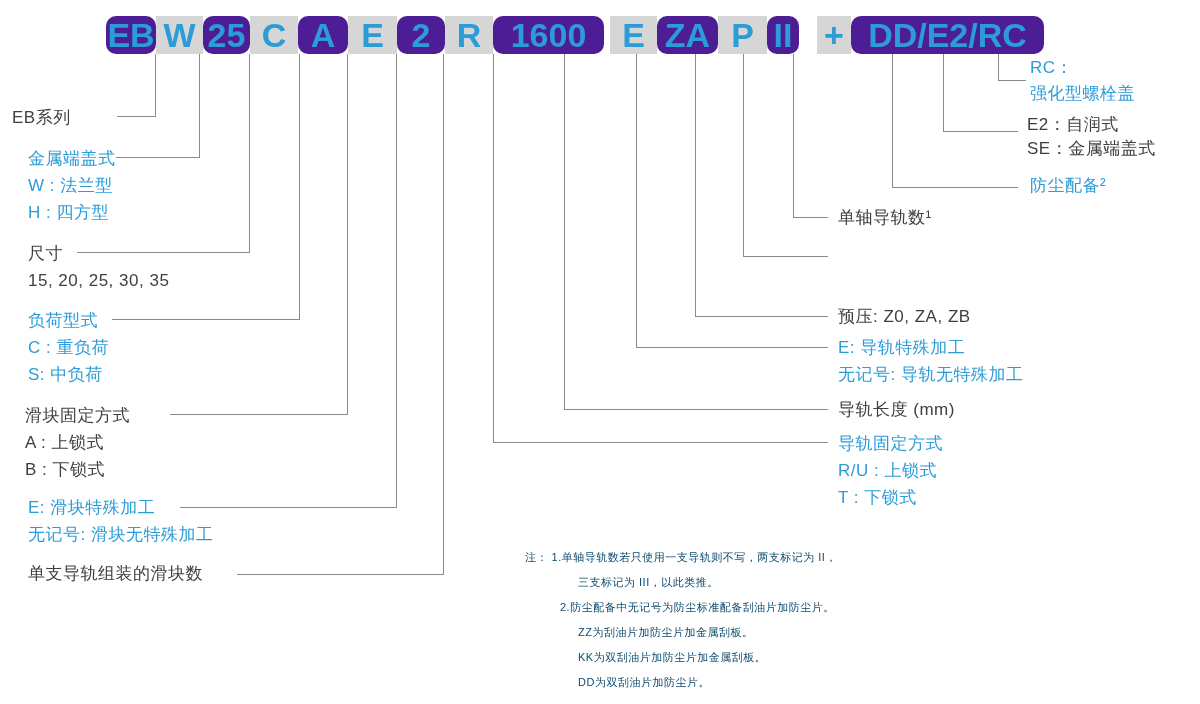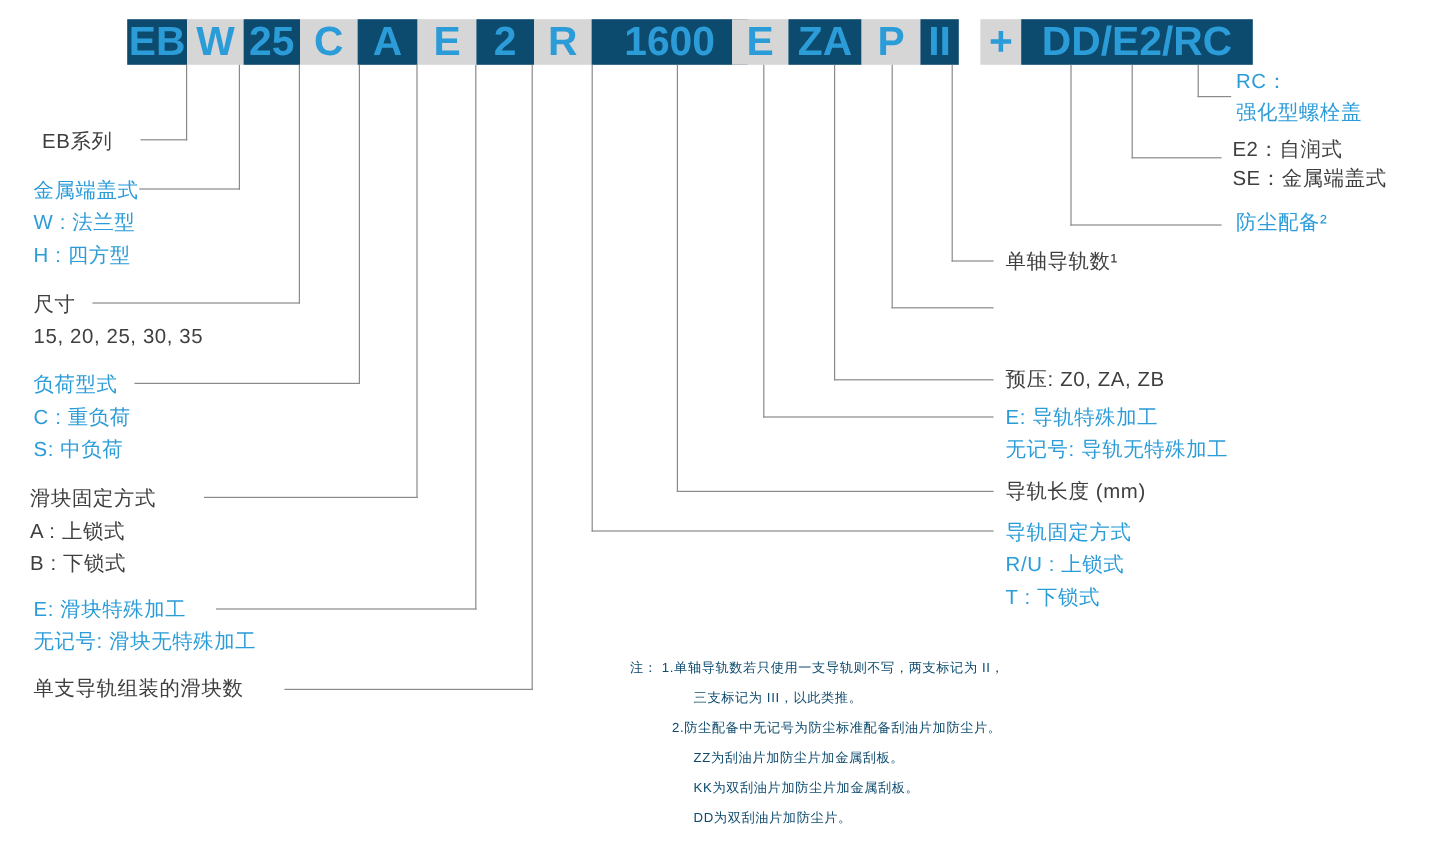--- a/index.html
+++ b/index.html
@@ -1,21 +1,21 @@
 <!DOCTYPE html>
 <html><head>
 <meta charset="utf-8">
 <style>
   html,body{margin:0;padding:0;background:#ffffff;}
   .canvas{position:relative;width:1200px;height:704px;background:#ffffff;overflow:hidden;
           font-family:"Liberation Sans","DejaVu Sans",sans-serif;}
   
   .seg{position:absolute;top:16px;height:38px;display:flex;align-items:center;justify-content:center;
        font-size:34px;font-weight:bold;color:#2b9cd8;letter-spacing:0px;}
-  .seg.light{background:#0c4a6e;}
+  .seg.light{background:#4c1d95;border-radius:10px;}
   .seg.dark{background:#d6d6d6;}
   
   .conn{position:absolute;border:0 solid #8a8a8a;box-sizing:border-box;}
   .conn-l{border-right-width:1px;border-bottom-width:1px;}
   .conn-r{border-left-width:1px;border-bottom-width:1px;}
   
   .lbl{position:absolute;font-size:17px;line-height:27px;letter-spacing:0.5px;
        white-space:nowrap;color:#3f3f3f;}
   .lbl.blue{color:#2b9cd8;}
   .lbl.lh26{line-height:26px;}
@@ -33,21 +33,21 @@
 
   <div>
     <span class="seg light" style="left:106px;width:50px">EB</span>
     <span class="seg dark" style="left:156px;width:47px">W</span>
     <span class="seg light" style="left:203px;width:47px">25</span>
     <span class="seg dark" style="left:250px;width:48px">C</span>
     <span class="seg light" style="left:298px;width:50px">A</span>
     <span class="seg dark" style="left:348px;width:49px">E</span>
     <span class="seg light" style="left:397px;width:48px">2</span>
     <span class="seg dark" style="left:445px;width:48px">R</span>
-    <span class="seg light" style="left:493px;width:130px">1600</span>
+    <span class="seg light" style="left:493px;width:111px">1600</span>
     <span class="seg dark" style="left:610px;width:47px">E</span>
     <span class="seg light" style="left:657px;width:61px">ZA</span>
     <span class="seg dark" style="left:718px;width:49px">P</span>
     <span class="seg light" style="left:767px;width:32px">II</span>
     <span class="seg dark" style="left:817px;width:34px">+</span>
     <span class="seg light" style="left:851px;width:193px">DD/E2/RC</span>
   </div>
 
   <div class="conn conn-l" style="left:117px;top:54px;width:39px;height:63px"></div>
   <div class="conn conn-l" style="left:116px;top:54px;width:84px;height:104px"></div>
@@ -59,21 +59,21 @@
   <div class="conn conn-r" style="left:493px;top:54px;width:335px;height:389px"></div>
   <div class="conn conn-r" style="left:564px;top:54px;width:264px;height:356px"></div>
   <div class="conn conn-r" style="left:636px;top:54px;width:192px;height:294px"></div>
   <div class="conn conn-r" style="left:695px;top:54px;width:133px;height:263px"></div>
   <div class="conn conn-r" style="left:743px;top:54px;width:85px;height:203px"></div>
   <div class="conn conn-r" style="left:793px;top:54px;width:35px;height:164px"></div>
   <div class="conn conn-r" style="left:892px;top:54px;width:126px;height:134px"></div>
   <div class="conn conn-r" style="left:943px;top:54px;width:75px;height:78px"></div>
   <div class="conn conn-r" style="left:998px;top:54px;width:28px;height:27px"></div>
 
-  <div class="lbl" style="left:35px;top:104px">
+  <div class="lbl" style="left:12px;top:104px">
     <div>EB系列</div>
   </div>
 
   <div class="lbl blue" style="left:28px;top:145px">
     <div>金属端盖式</div>
     <div>W : 法兰型</div>
     <div>H : 四方型</div>
   </div>
 
   <div class="lbl" style="left:28px;top:240px">

